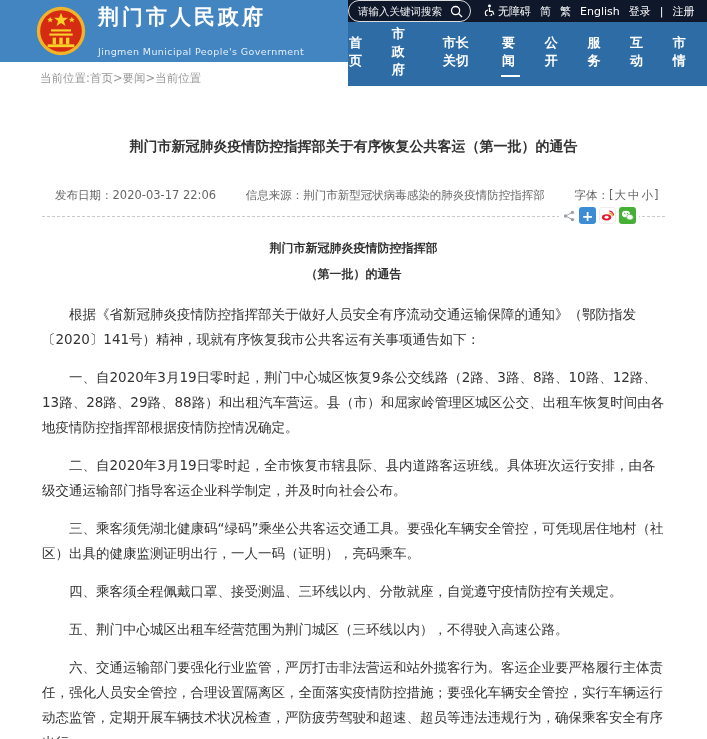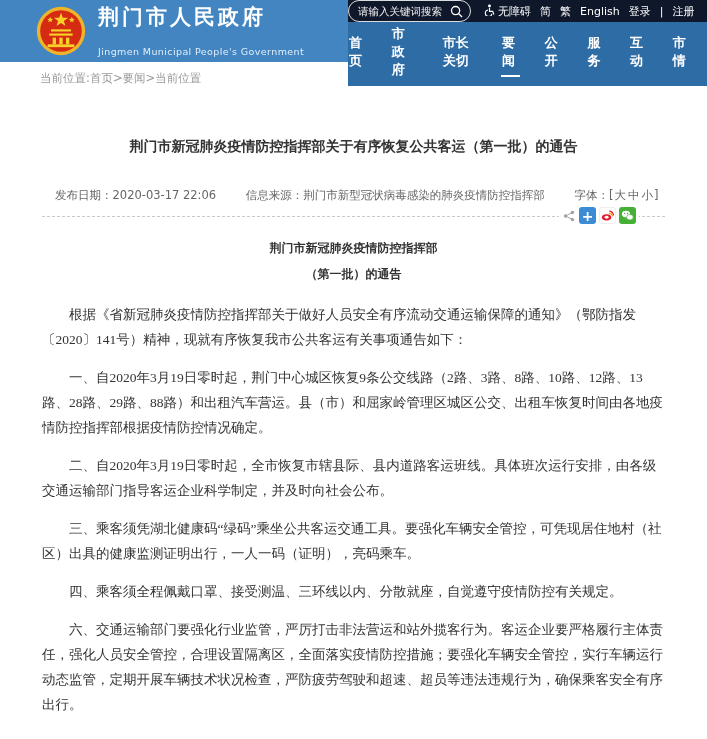--- a/index.html
+++ b/index.html
@@ -43,21 +43,21 @@
   .sicon{width:17px;height:17px;border-radius:3px;display:flex;align-items:center;
     justify-content:center;cursor:pointer;}
   .sicon svg{display:block;}
   .icon-share-nodes{background:transparent;width:14px;}
   .icon-more{background:#3b8cd4;color:#fff;font-size:14px;font-weight:bold;line-height:1;}
   .icon-weibo{background:#fff;border:1px solid #eee;box-sizing:border-box;}
   .icon-wechat{background:#45b035;}
   .doc-heading{text-align:center;font-weight:bold;font-size:12px;color:#333;
     margin-top:18px;line-height:26px;}
   .paragraphs{margin-top:15px;font-size:13.5px;color:#333;line-height:25px;}
-  .paragraphs p{text-indent:2em;margin:0 0 13px;font-family:Liberation Serif, serif;}
+  .paragraphs p{text-indent:2em;margin:0 0 13px;}
 </style>
 </head>
 <body>
 
 <header class="site-header">
   <div class="logo-area">
     <div class="emblem">
       <svg viewBox="0 0 60 60" width="50" height="50">
         <circle cx="30" cy="30" r="29" fill="#f0b42a"></circle>
         <circle cx="30" cy="30" r="25" fill="#d52b12"></circle>
@@ -166,16 +166,17 @@
       <div>荆门市新冠肺炎疫情防控指挥部</div>
       <div>（第一批）的通告</div>
     </div>
 
   <div class="paragraphs" id="paragraphs">
       <p>根据《省新冠肺炎疫情防控指挥部关于做好人员安全有序流动交通运输保障的通知》（鄂防指发〔2020〕141号）精神，现就有序恢复我市公共客运有关事项通告如下：</p>
       <p>一、自2020年3月19日零时起，荆门中心城区恢复9条公交线路（2路、3路、8路、10路、12路、13路、28路、29路、88路）和出租汽车营运。县（市）和屈家岭管理区城区公交、出租车恢复时间由各地疫情防控指挥部根据疫情防控情况确定。</p>
       <p>二、自2020年3月19日零时起，全市恢复市辖县际、县内道路客运班线。具体班次运行安排，由各级交通运输部门指导客运企业科学制定，并及时向社会公布。</p>
       <p>三、乘客须凭湖北健康码“绿码”乘坐公共客运交通工具。要强化车辆安全管控，可凭现居住地村（社区）出具的健康监测证明出行，一人一码（证明），亮码乘车。</p>
       <p>四、乘客须全程佩戴口罩、接受测温、三环线以内、分散就座，自觉遵守疫情防控有关规定。</p>
+      <p>五、荆门中心城区出租车经营范围为荆门城区（三环线以内），不得驶入高速公路。</p>
       <p>六、交通运输部门要强化行业监管，严厉打击非法营运和站外揽客行为。客运企业要严格履行主体责任，强化人员安全管控，合理设置隔离区，全面落实疫情防控措施；要强化车辆安全管控，实行车辆运行动态监管，定期开展车辆技术状况检查，严防疲劳驾驶和超速、超员等违法违规行为，确保乘客安全有序出行。</p>
     </div>
 
 </main>
 
 </body></html>

